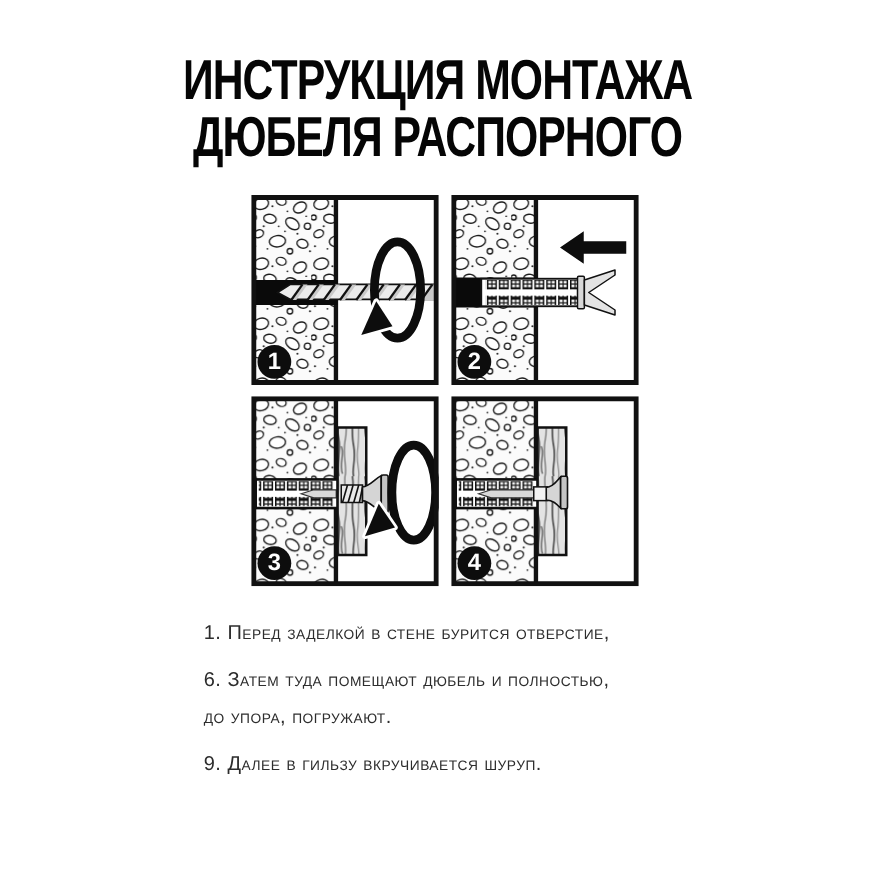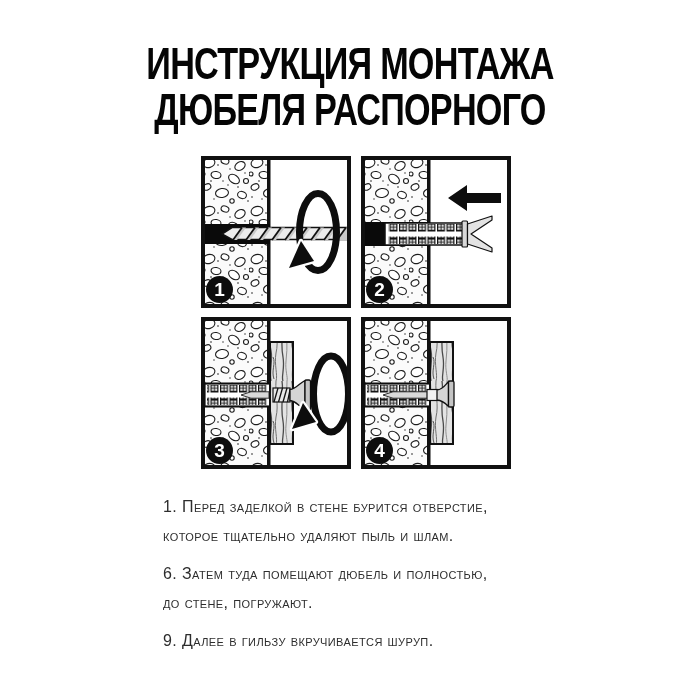--- a/index.html
+++ b/index.html
@@ -193,24 +193,23 @@
         </g>
         <rect x="2" y="2" width="146" height="148" fill="none" stroke="#111" stroke-width="4"></rect>
       </svg>
       <span class="badge">4</span>
     </div>
   </div>
 
   <div class="instructions">
     <div class="instr">
       <div>1. Перед заделкой в стене бурится отверстие,</div>
-      <div>которое тщательно удаляют пыль и шлам.</div>
     </div>
     <div class="instr">
       <div>6. Затем туда помещают дюбель и полностью,</div>
-      <div>до стене, погружают.</div>
+      <div>до упора, погружают.</div>
     </div>
     <div class="instr">
       <div>9. Далее в гильзу вкручивается шуруп.</div>
     </div>
   </div>
 
 </div>
 
 </body></html>

